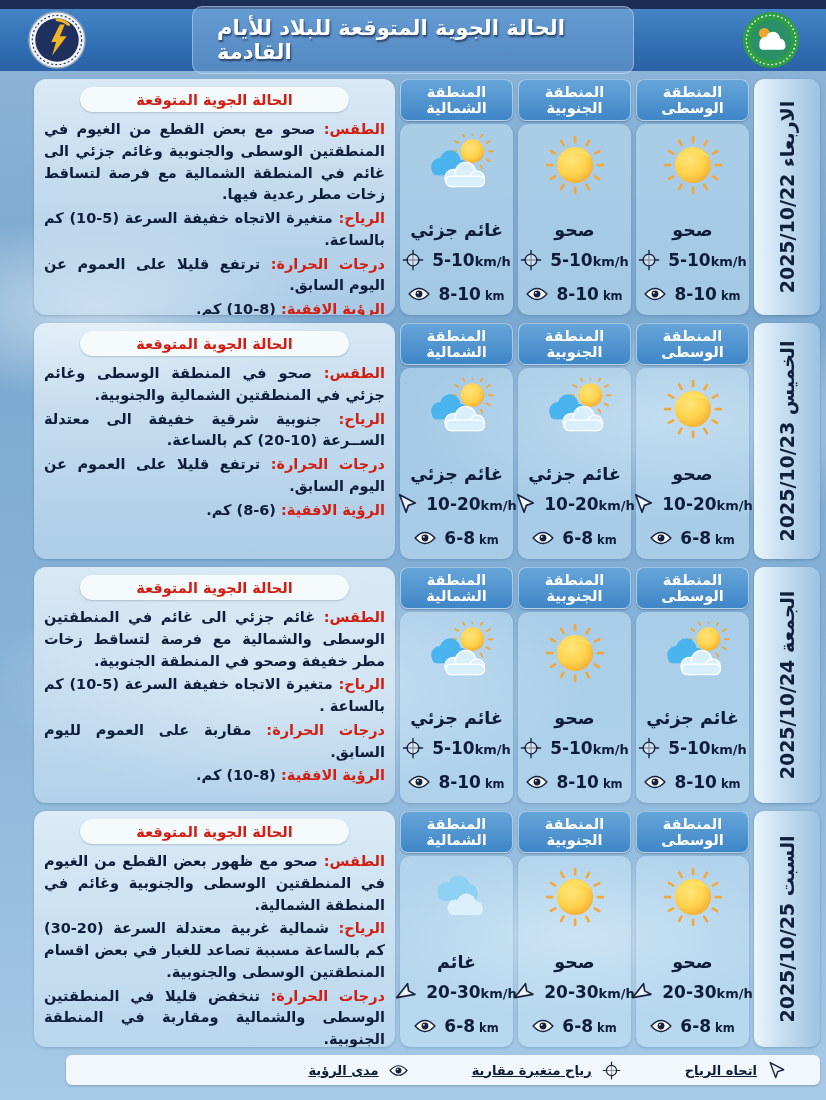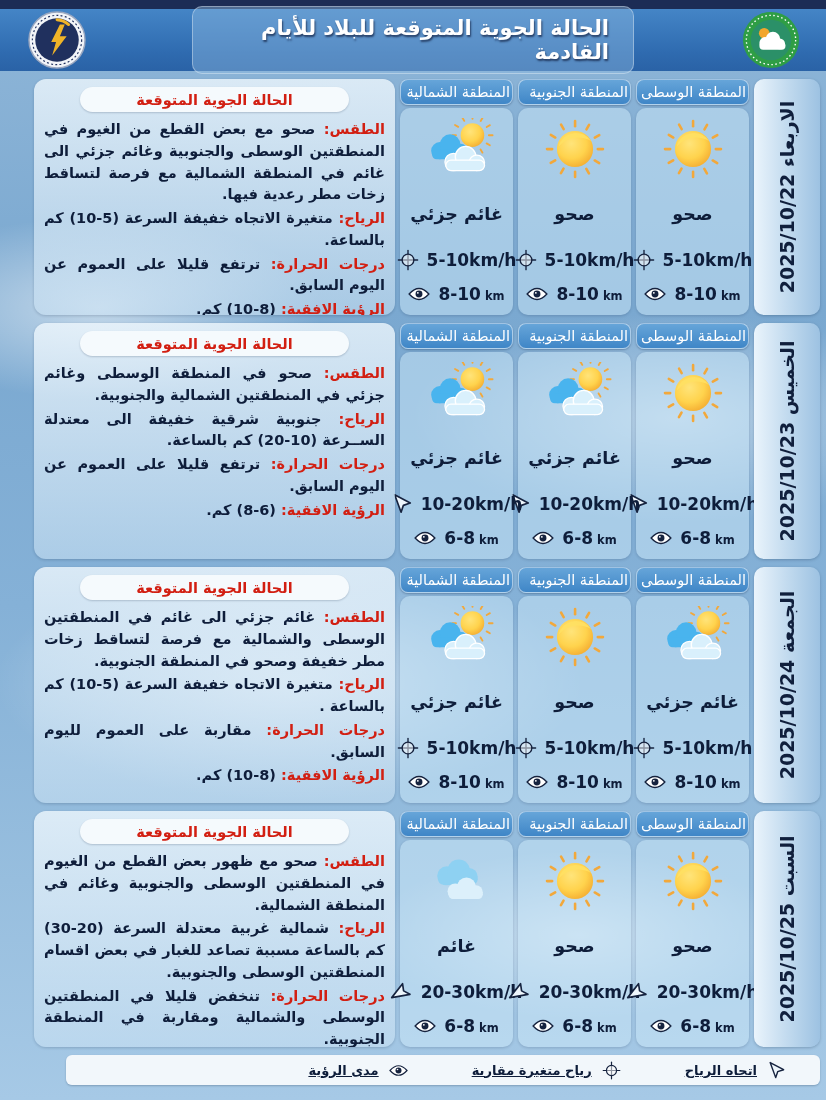--- a/index.html
+++ b/index.html
@@ -10,52 +10,52 @@
       radial-gradient(ellipse 380px 150px at 82% 38%, rgba(255,255,255,.45), transparent 70%),
       radial-gradient(ellipse 420px 170px at 35% 62%, rgba(255,255,255,.5), transparent 70%),
       radial-gradient(ellipse 300px 120px at 70% 85%, rgba(255,255,255,.45), transparent 70%),
       linear-gradient(180deg,#8fb6d8 0%,#7aa8d0 28%,#85b1d7 55%,#97bede 80%,#a6c9e6 100%);
   }
   
   .top-navy{height:9px;background:#1c2c55;}
   .banner{position:relative;height:62px;background:linear-gradient(180deg,#4485c6 0%,#2f6bb0 70%,#2a62a6 100%);}
   .title-box{position:absolute;left:50%;top:50%;transform:translate(-50%,-50%);
     width:392px;padding:9px 24px;background:rgba(140,185,225,.45);
-    border:1px solid rgba(255,255,255,.35);border-radius:10px;text-align:right;}
+    border:1px solid rgba(255,255,255,.35);border-radius:10px;text-align:left;}
   .title-box span{color:#ffffff;font-weight:bold;font-size:21px;text-shadow:1px 2px 2px rgba(10,20,50,.65);}
   .logo{position:absolute;top:50%;transform:translateY(-50%);width:58px;height:58px;}
   .logo-left{left:28px;}
   .logo-right{right:26px;}
   
   .content{padding:8px 6px 0 34px;}
   .day-row{display:flex;direction:rtl;gap:5px;height:236px;margin-bottom:8px;}
   
   .date-strip{position:relative;width:66px;border-radius:10px;
     background:linear-gradient(90deg,#eaf4fc 0%,#c6ddf0 45%,#9dc2e2 100%);
     box-shadow:0 1px 3px rgba(10,30,60,.25);}
   .date-text{position:absolute;top:50%;left:50%;width:226px;
     transform:translate(-50%,-50%) rotate(-90deg);
     text-align:center;direction:rtl;white-space:nowrap;
     color:#101f3c;font-weight:bold;font-size:19px;}
   
   .region-col{width:113px;display:flex;flex-direction:column;gap:3px;}
   .region-header{background:linear-gradient(180deg,#66a5d9 0%,#3f86c7 100%);
     border:1px solid rgba(255,255,255,.5);border-radius:8px;
-    color:#fff;font-weight:normal;font-size:14.5px;
+    color:#fff;font-weight:bold;font-size:14.5px;text-align:center;
     padding:4px 2px;box-shadow:0 1px 2px rgba(10,30,60,.3);}
   .region-body{flex:1;background:rgba(205,233,250,.5);border-radius:10px;
     box-shadow:0 1px 3px rgba(10,30,60,.18);
     display:flex;flex-direction:column;align-items:center;padding:10px 2px 8px;}
   .wicon{width:74px;height:62px;}
   .condition{margin-top:24px;color:#0e1d3a;font-weight:bold;font-size:17.5px;}
   .metrics{margin-top:auto;width:100%;display:flex;flex-direction:column;gap:12px;padding-bottom:2px;}
   .metric{direction:ltr;display:flex;align-items:center;justify-content:center;gap:8px;}
   .micon{width:22px;height:22px;flex:0 0 auto;}
   .mval{color:#0e1d3a;font-weight:bold;font-size:17px;white-space:nowrap;direction:ltr;}
-  .mval .unit{font-size:17px;}
+  .mval .unit{font-size:13px;}
   .mval .unit-sp{font-size:11.5px;margin-left:4px;}
   
   .forecast-panel{flex:1;background:linear-gradient(180deg,rgba(238,247,253,.8),rgba(205,228,245,.55));
     border-radius:12px;box-shadow:0 1px 3px rgba(10,30,60,.2);
     padding:6px 10px 16px;overflow:hidden;}
   .panel-header{width:79%;margin:2px auto 7px;background:#f5fafd;border-radius:14px;
     text-align:center;padding:3px 0;box-shadow:0 1px 2px rgba(10,30,60,.2);}
   .panel-header span{color:#d21f12;font-weight:bold;font-size:14.5px;}
   .forecast-panel p{margin:0 0 2px;color:#0e1d3a;font-weight:bold;font-size:14.5px;
     line-height:1.5;text-align:justify;direction:rtl;}

